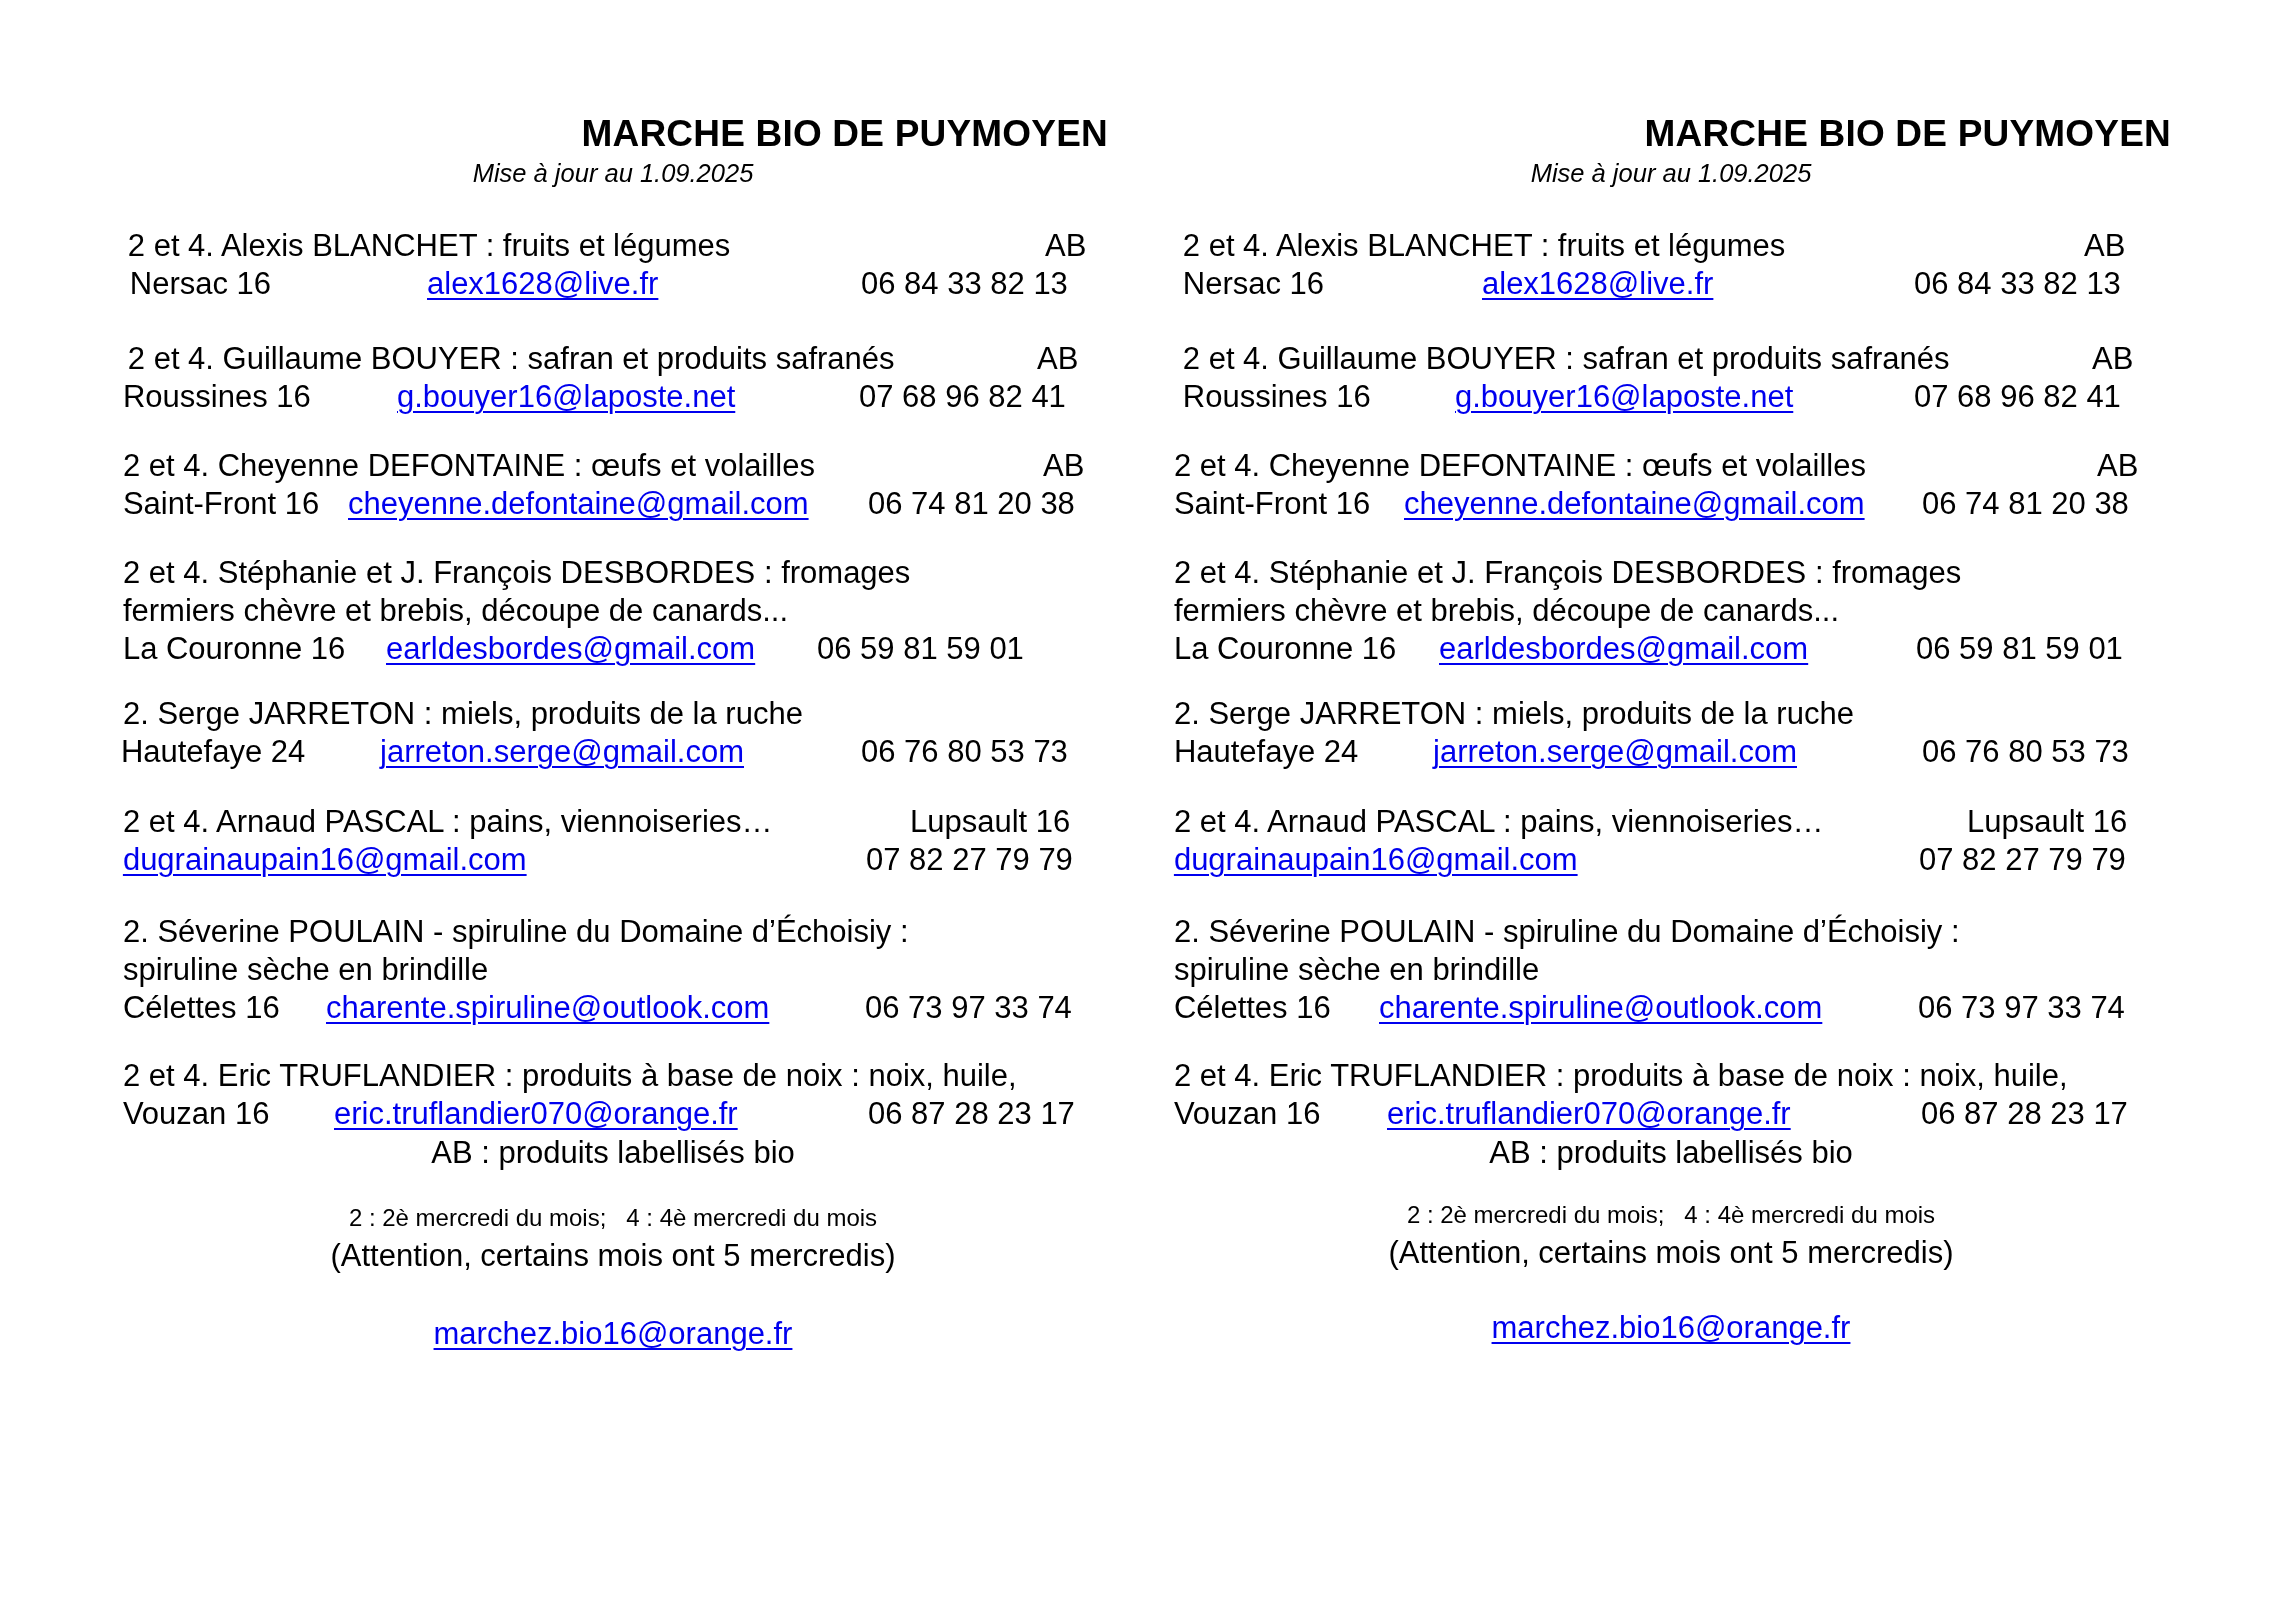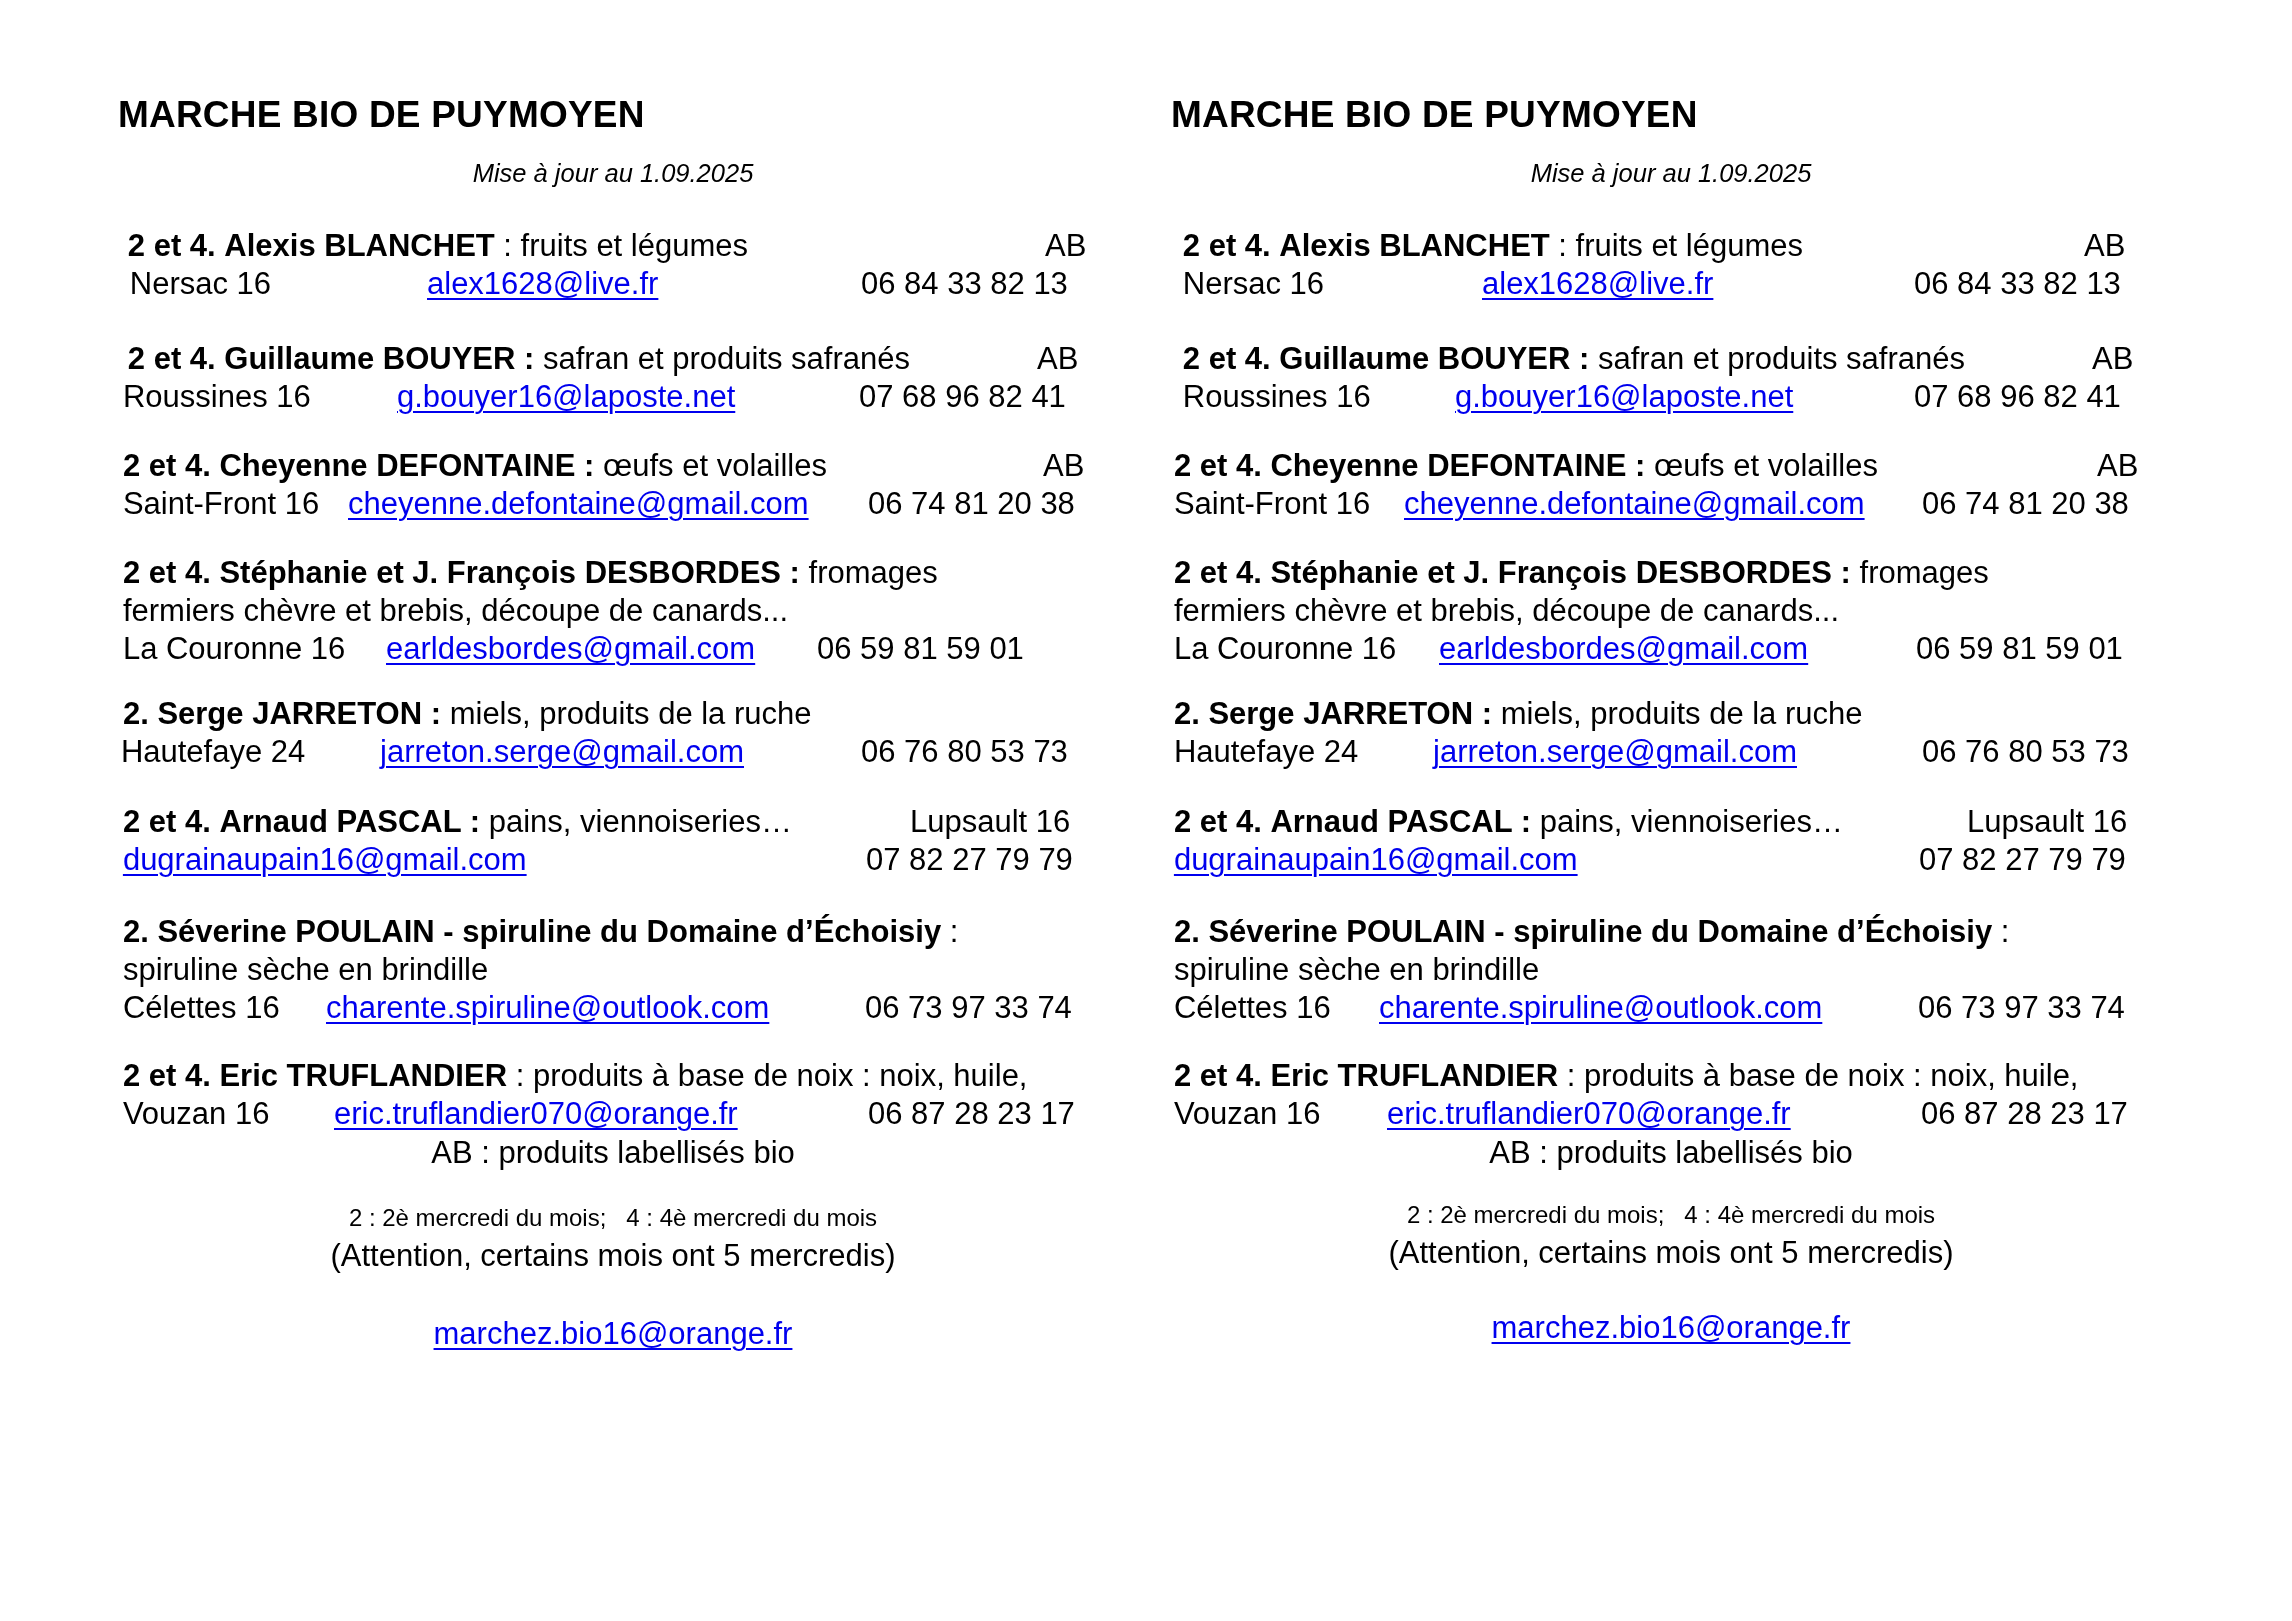--- a/index.html
+++ b/index.html
@@ -4,33 +4,33 @@
 <style>
   html, body { margin: 0; padding: 0; background: #ffffff; }
   body {
     width: 2293px; height: 1621px; position: relative; overflow: hidden;
     font-family: "Liberation Sans", sans-serif; color: #000;
   }
   .col { position: absolute; top: 0; width: 980px; }
   .col.left { left: 118px; }
   .col.right { left: 1171px; }
   .title {
-    position: absolute; top: 94px; left: 0; width: 990px; text-align: left;
+    position: absolute; top: 113px; left: 0; width: 990px; text-align: right;
     font-weight: bold; font-size: 37px; letter-spacing: 0.2px;
   }
   .col.right .title { width: 1000px; }
   .date {
     position: absolute; top: 159px; left: 0; width: 990px; text-align: center;
     font-style: italic; font-size: 25.5px;
   }
   .col.right .date { width: 1000px; }
   .entry { position: absolute; left: 0; width: 980px; font-size: 31px; line-height: 38px; }
   .line { position: relative; height: 38px; white-space: nowrap; }
   .line span { position: absolute; top: 0; }
-  b { font-weight: bold; }
+  b { font-weight: normal; }
   a.link { color: #0000ee; text-decoration-thickness: 2px; text-underline-offset: 3.9px; }
   .center { position: absolute; left: 0; width: 990px; text-align: center; white-space: nowrap; }
   .col.right .center { width: 1000px; }
   .legend { font-size: 31px; }
   .days { font-size: 24px; font-weight: normal; }
   .attn { font-size: 31px; }
   .footer-mail { font-size: 31px; }
 </style>
 </head>
 <body>

